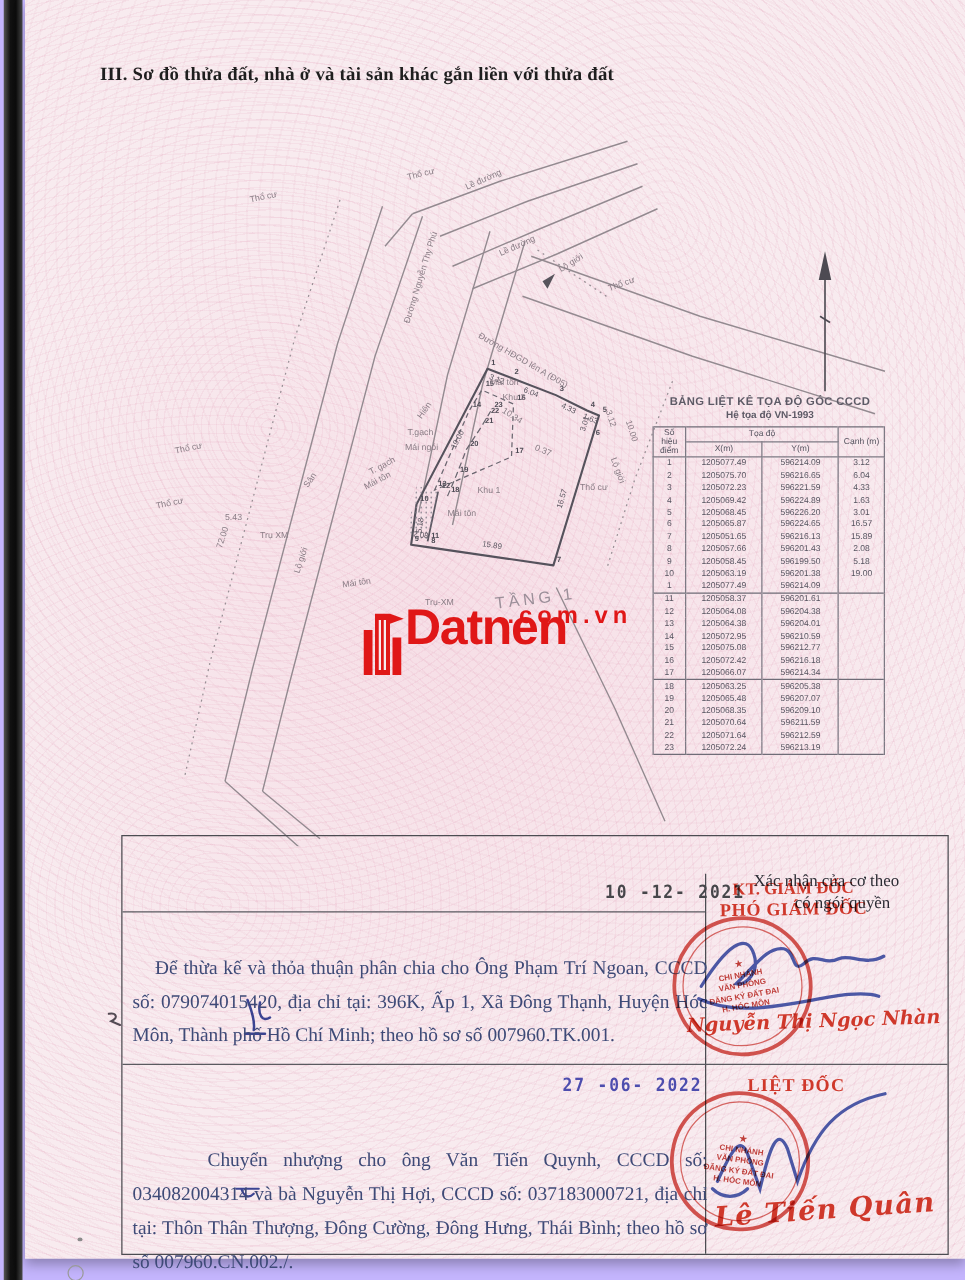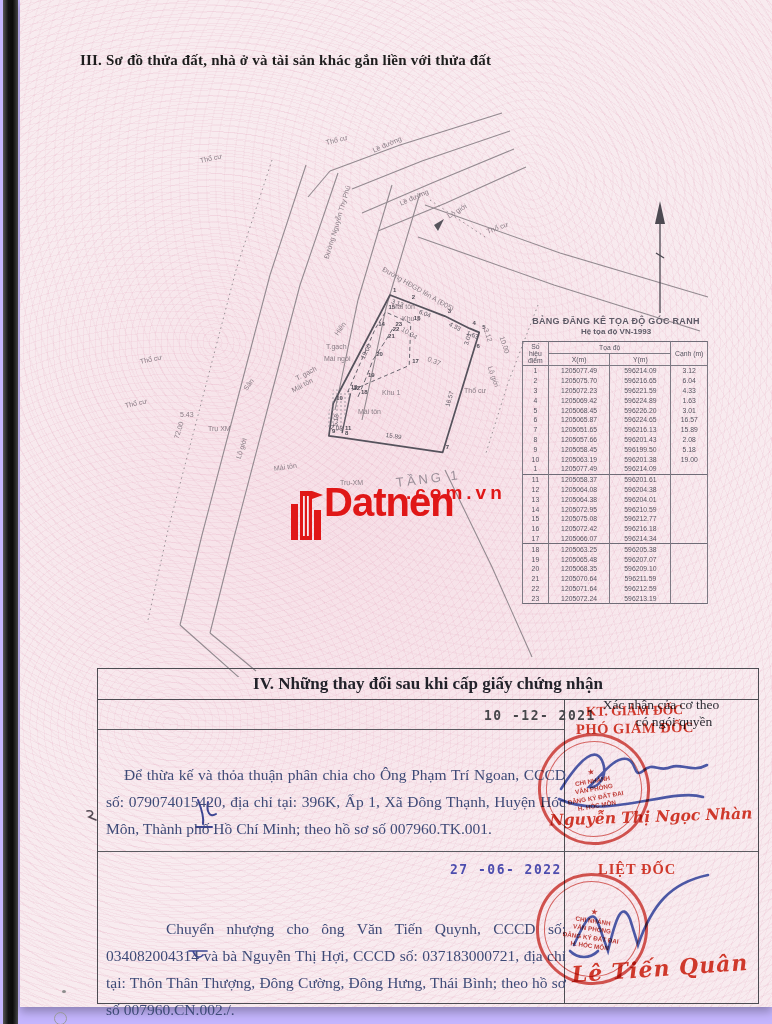--- a/index.html
+++ b/index.html
@@ -209,21 +209,21 @@
           <span class="mlab" style="left: 140px; top: 306px; transform: rotate(0deg);">5.43</span>
           <span class="mlab" style="left: 136px; top: 330px; transform: rotate(-72deg);">72.00</span>
           <span class="mlab" style="left: 388px; top: 250px; transform: rotate(22deg);">0.37</span>
           <span class="mlab" style="left: 362px; top: 220px; transform: rotate(32deg);">10.34</span>
           <span class="mlab" style="left: 462px; top: 228px; transform: rotate(72deg);">10.00</span>
           <span class="mlab" style="left: 446px; top: 220px; transform: rotate(72deg);">3.12</span>
         </div>
     </div>
 
     <div class="ctable">
-      <div class="ctable-title">BẢNG ĐĂNG KÊ TỌA ĐỘ GÓC RANH</div>
+      <div class="ctable-title">BẢNG LIỆT KÊ TỌA ĐỘ GÓC CCCD</div>
       <div class="ctable-sub">Hệ tọa độ VN-1993</div>
       <table>
         <thead>
           <tr>
             <th style="width:24px" rowspan="2">Số hiệu điểm</th>
             <th colspan="2">Tọa độ</th>
             <th style="width:36px" rowspan="2">Cạnh (m)</th>
           </tr>
           <tr>
             <th style="width:62px">X(m)</th>
@@ -390,21 +390,20 @@
         <rect x="13" y="8" width="1.8" height="40" fill="#f7e9ee"></rect>
         <rect x="17" y="8" width="1.8" height="40" fill="#f7e9ee"></rect>
         <rect x="24" y="22" width="7" height="30" fill="#e01717"></rect>
         <polygon points="22,3 33,7 22,11" fill="#e01717"></polygon>
       </svg>
       <div class="wm-suffix">.com.vn</div>
       <div class="wm-brand">Datnen</div>
     </div>
 
     <div class="box4">
-      <div class="box4-title">IV. Những thay đổi sau khi cấp giấy chứng nhận</div>
       <div class="col-div"></div>
       <div class="lhdr-line"></div>
       <div class="row-div"></div>
 
       <div class="right-hdr">
         <div>Xác nhận của cơ theo</div>
         <div class="l2">có ngói quyền</div>
       </div>
 
       <div class="dstamp" style="left:386px;top:38px;">10 -12- 2021</div>

